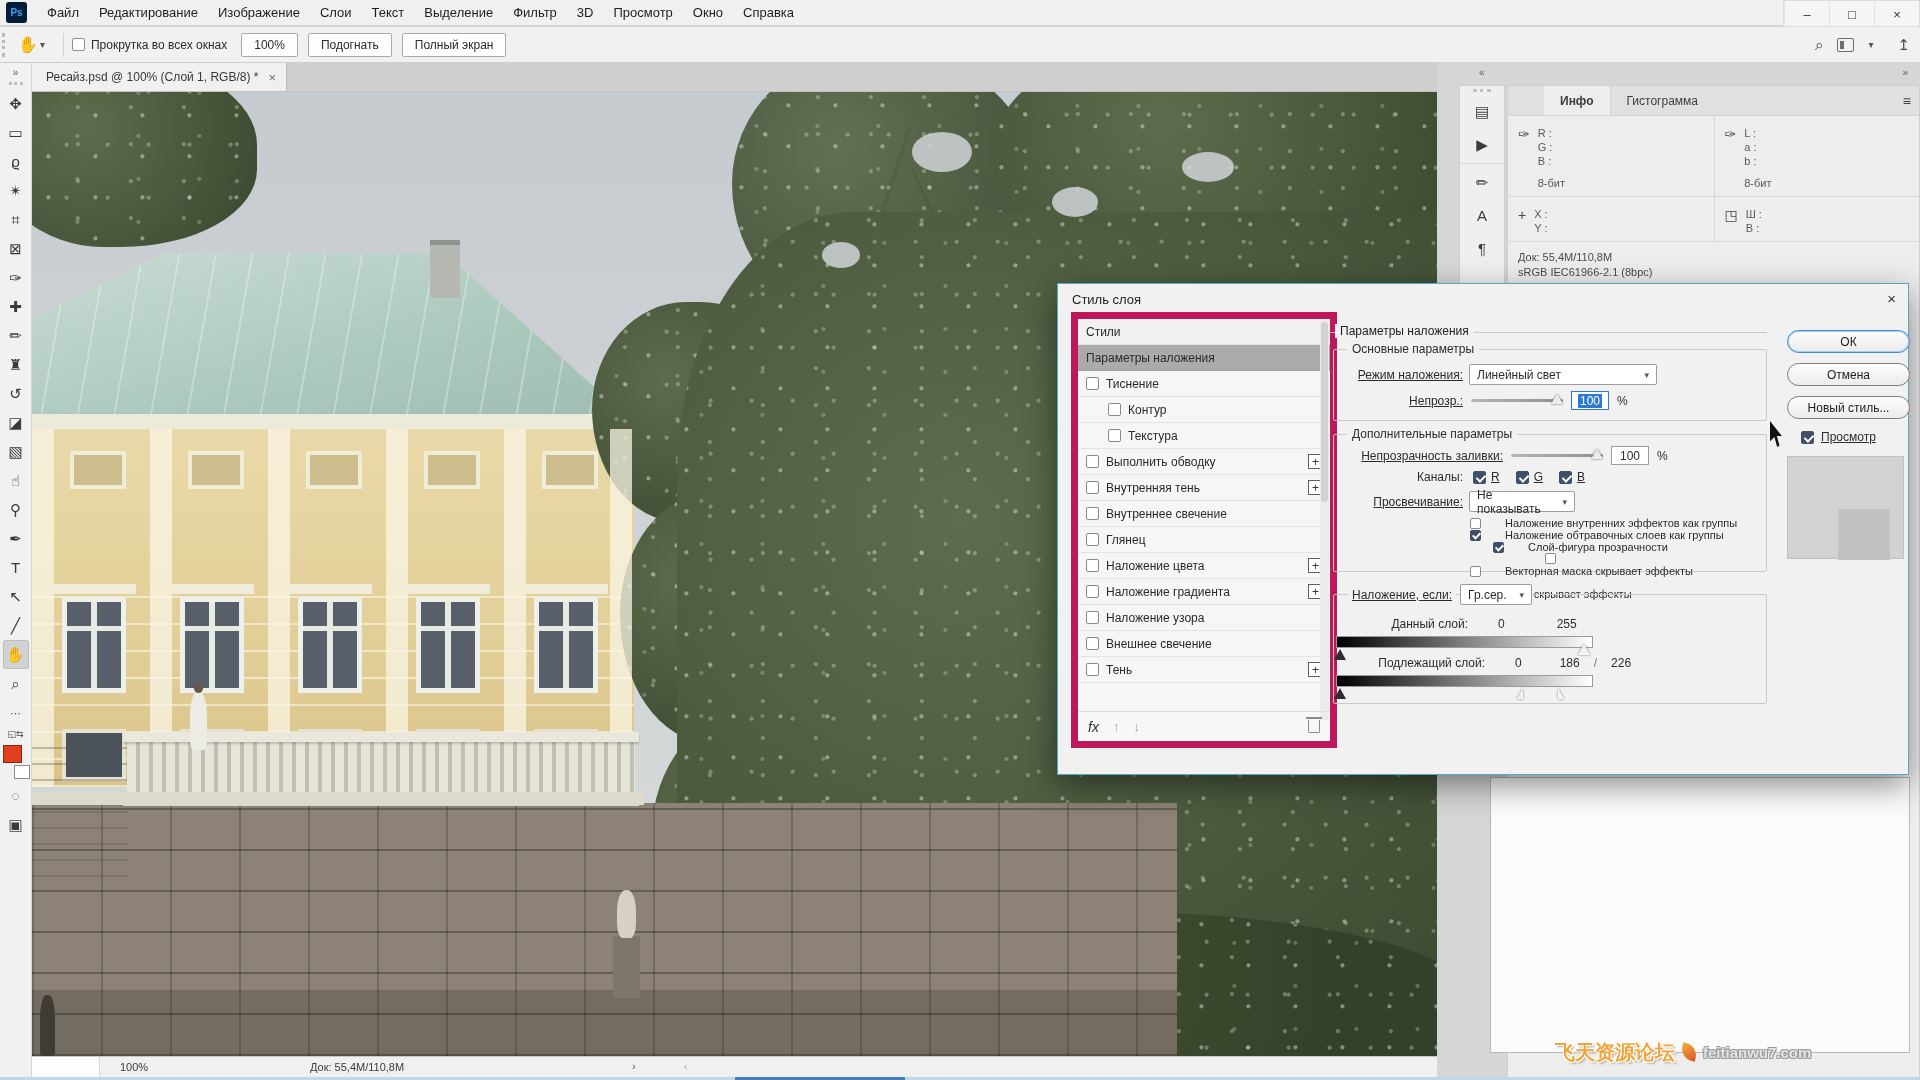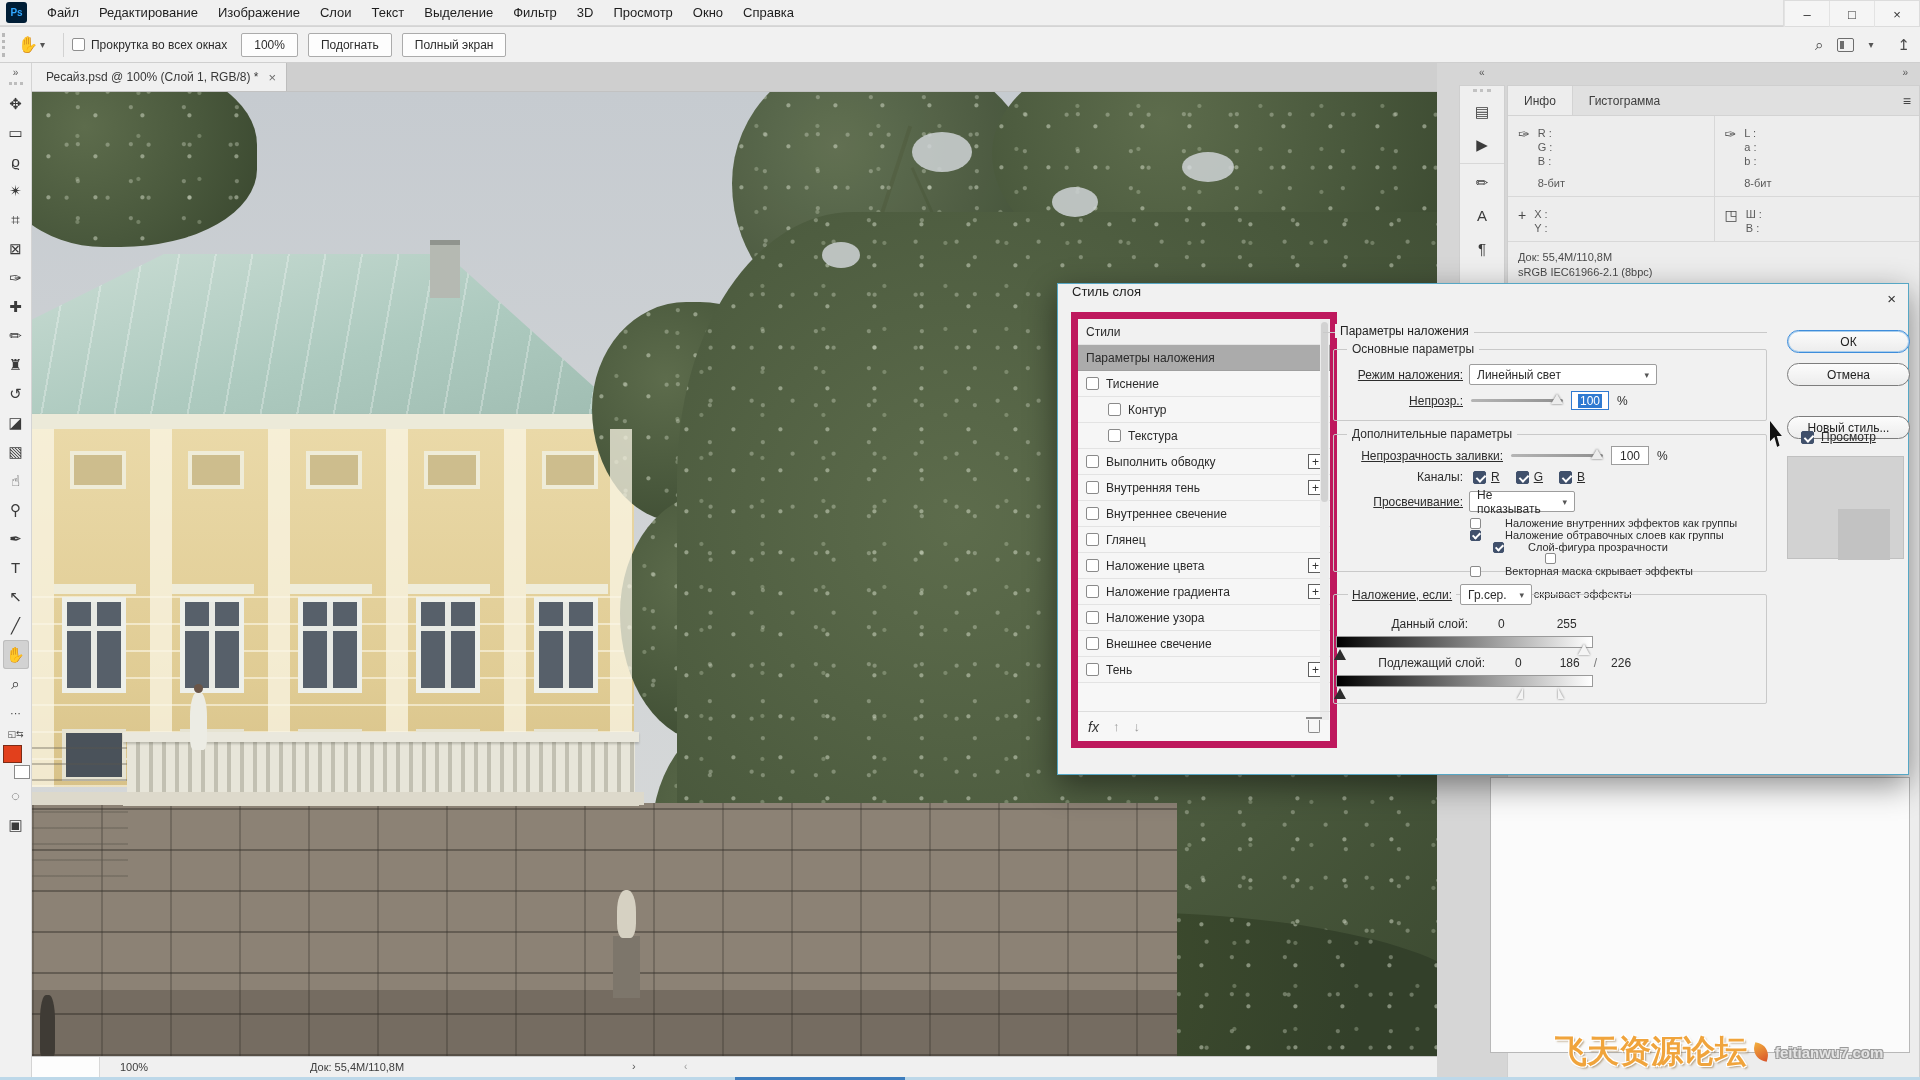--- a/index.html
+++ b/index.html
@@ -102,35 +102,35 @@
   
   #dock { left:1437px; top:63px; width:483px; height:1017px; background:#d6d6d6; z-index:4;}
   #dock-header { position:absolute; left:0; top:0; width:100%; height:22px; font-size:10px; color:#555;}
   #strip { position:absolute; left:22px; top:22px; width:46px; height:248px; background:#efefef; border:1px solid #cfcfcf;}
   .strip-ic { height:33px; display:flex; align-items:center; justify-content:center; font-size:15px; color:#3c3c3c;}
   .strip-grip { width:18px; margin:3px auto; border-top:3px dotted #c2c2c2;}
   .strip-sep { width:100%; border-top:1px solid #d8d8d8; margin:2px 0;}
   #panel { position:absolute; left:70px; top:22px; width:413px; height:1000px; background:#ededed; border:1px solid #cfcfcf;}
   #panel-tabs { height:30px; background:#e0e0e0; display:flex; align-items:stretch; border-bottom:1px solid #d3d3d3; position:relative;}
   .ptab { padding:0 16px; display:flex; align-items:center; font-size:12px; color:#3e3e3e;}
-  .ptab.active { background:#ededed; font-weight:normal; border-right:1px solid #d3d3d3;}
+  .ptab.active { background:#ededed; font-weight:bold; border-right:1px solid #d3d3d3;margin-left:36px;}
   .pmenu { position:absolute; right:8px; top:7px; font-size:14px; color:#444;}
   .info-grid { display:flex; border-bottom:1px solid #d8d8d8;}
   .info-cell { width:50%; padding:10px 8px 6px 10px; display:flex; gap:8px; font-size:11px; color:#5a5a5a;}
   .info-cell + .info-cell { border-left:1px solid #d8d8d8;}
   .ic-g { font-size:14px; color:#454545;}
   .info-lines div { line-height:14px;}
   .depth { margin-top:8px; color:#5a5a5a;}
   .doc-lines { padding:8px 10px; font-size:11px; color:#4a4a4a; line-height:15px;}
   #subpanel { position:absolute; left:53px; top:714px; width:420px; height:276px; background:#fbfbfb; border:1px solid #b8b8b8;}
 
   
   #dialog { left:1057px; top:283px; width:852px; height:492px; background:#f1f1f1;
             border:1px solid #56a7c5; box-shadow:0 10px 30px rgba(0,0,0,.45); z-index:40;}
-  #dlg-title { position:absolute; left:14px; top:0; font-size:13px; color:#222;}
+  #dlg-title { position:absolute; left:14px; top:8px; font-size:13px; color:#222;}
   #dlg-close { position:absolute; right:12px; top:6px; font-size:15px; color:#333;}
   #styles-panel { position:absolute; left:13px; top:28px; width:266px; height:436px; background:#f7f7f7; border:7px solid #be185d;}
   .srow { height:26px; border-bottom:1px solid #e3e3e3; display:flex; align-items:center; gap:7px;
           padding:0 8px; font-size:12px; color:#2a2a2a; position:relative; background:#f6f6f6;}
   .srow.head { background:#f1f1f1;}
   .srow.sel { background:#ababab; border-bottom-color:#9f9f9f;}
   .srow.ind { padding-left:30px;}
   .cb { width:13px; height:13px; border:1px solid #8a8a8a; background:#fff; border-radius:2px; flex:none; position:relative;}
   .cb.on { background:#40506b; border-color:#40506b;}
   .cb.on::after { content:""; position:absolute; left:4px; top:1px; width:4px; height:7px;
@@ -193,21 +193,21 @@
   #status-zoomfield { position:absolute; left:0; top:0; width:68px; height:20px; background:#fdfdfd; border-right:1px solid #d8d8d8;}
   #status-zoom { position:absolute; left:88px; top:4px;}
   #status-doc { position:absolute; left:278px; top:4px;}
   #status-chev { position:absolute; left:600px; top:3px; color:#555;}
   #status-chev2 { position:absolute; left:652px; top:4px; color:#9a9a9a; font-size:10px;}
   #bottomstrip { left:0; top:1077px; width:1920px; height:3px; background:#bdd8e9; z-index:7;}
   #bottomstrip div { position:absolute; left:735px; width:170px; height:3px; background:#3e7dbd;}
 
   
   #watermark { left:1555px; top:1032px; width:360px; height:40px; z-index:45; display:flex; align-items:center; gap:6px;}
-  #wm-cn { font-size:32px; font-weight:bold; color:#f0a43c;
+  #wm-cn { font-size:20px; font-weight:bold; color:#f0a43c;
            text-shadow:-1px -1px 0 #fff, 1px -1px 0 #fff, -1px 1px 0 #fff, 1px 1px 0 #fff, 2px 2px 2px rgba(120,80,20,.5);}
   #wm-feather { width:16px; height:16px; background:linear-gradient(135deg,#f3b03f,#d8542a); border-radius:0 80% 0 80%; transform:rotate(15deg);}
   #wm-latin { font-size:15px; font-weight:bold; color:#e4e4e4;
               text-shadow:-1px -1px 0 #9a9a9a, 1px 1px 0 #9a9a9a, 1px -1px 0 #9a9a9a, -1px 1px 0 #9a9a9a;}
 </style>
 </head>
 <body>
 
 <div id="menubar" class="abs">
   <div id="pslogo">Ps</div>
@@ -632,21 +632,21 @@
     <span style="margin-left:14px; color:#777;">/</span>
     <span style="margin-left:14px;">226</span>
   </div>
   <div class="gbar" style="left:278px; top:391px; width:257px;"></div>
   <div class="mark" style="left:276px; top:404px;"></div>
   <div class="mark half-l" style="left:459px; top:404px;"></div>
   <div class="mark half-r" style="left:500px; top:404px;"></div>
 
   <button class="pbtn default" style="top:46px;">ОК</button>
   <button class="pbtn" style="top:79px;">Отмена</button>
-  <button class="pbtn" style="top:112px;margin-top:20px;">Новый стиль...</button>
+  <button class="pbtn" style="top:112px;">Новый стиль...</button>
   <div class="frow" style="left:743px; top:146px; gap:7px;">
     <span class="cb on"></span>
     <span class="u">Просмотр</span>
   </div>
   <div id="preview-box"></div>
 </div>
 
 <div id="cursor" class="abs"></div>
 
 <div id="statusbar" class="abs">

